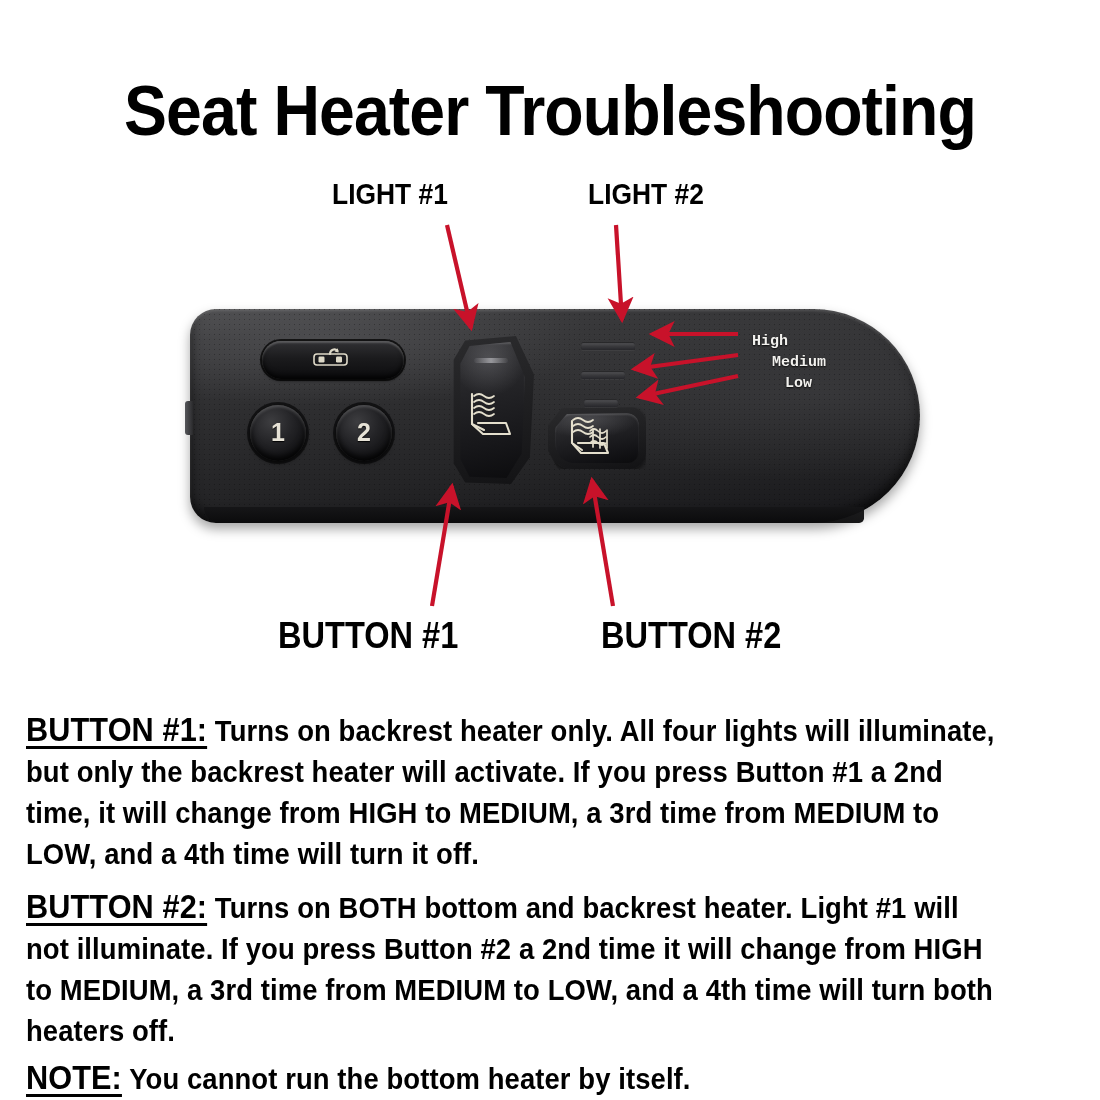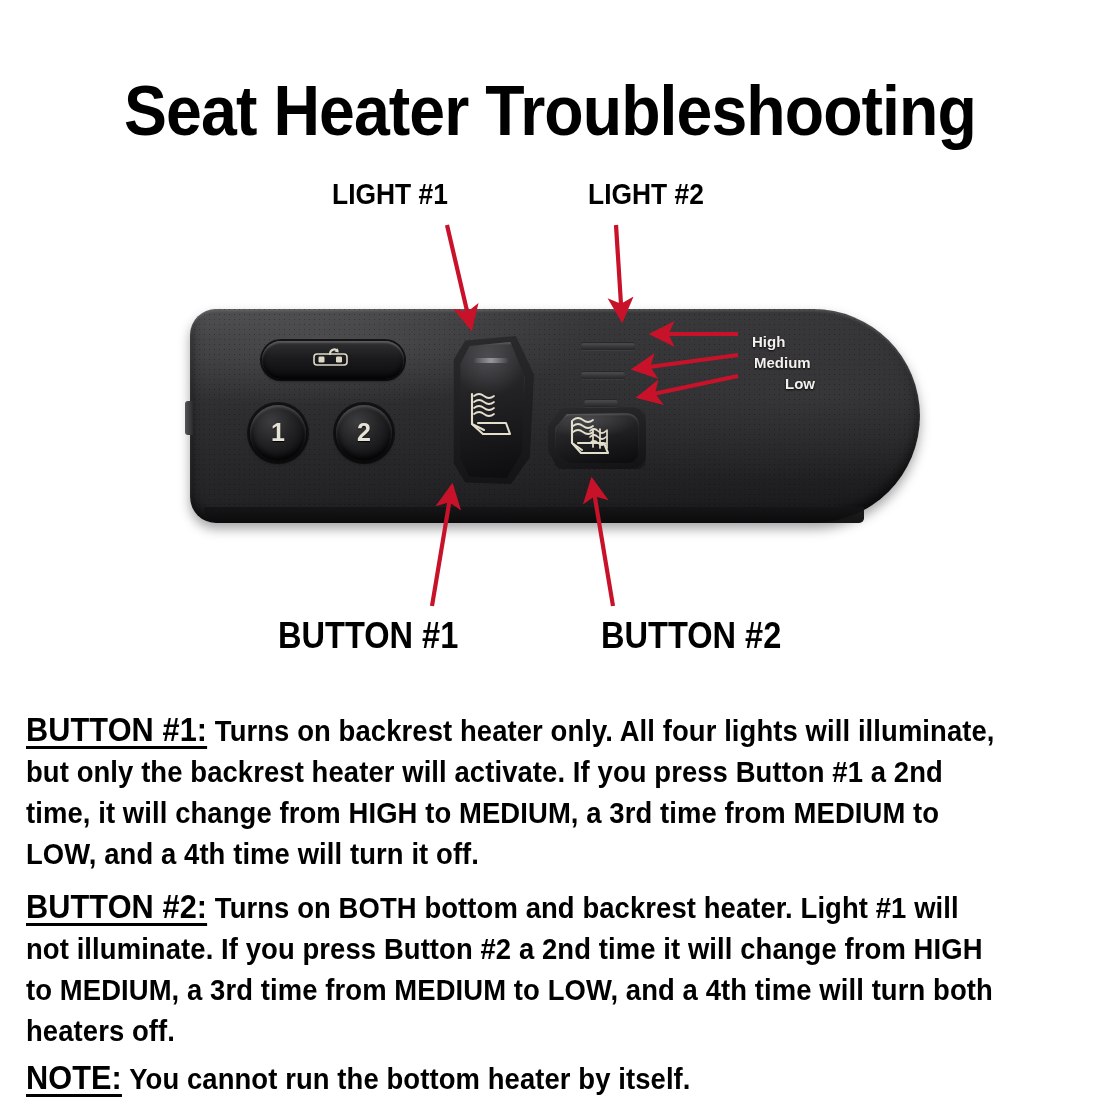--- a/index.html
+++ b/index.html
@@ -266,30 +266,30 @@
     background: linear-gradient(180deg, #5a5a5d, #3a3a3d 55%, #26262a);
     box-shadow: inset 0 1px 1px rgba(0,0,0,0.6), 0 1px 1px rgba(255,255,255,0.06);
     opacity: 0.9;
   }
   #slot-high   { left: 391px; top: 33px; width: 54px; }
   #slot-medium { left: 391px; top: 62px; width: 44px; }
   #slot-low    { left: 394px; top: 90px; width: 34px; }
 
   .slot-label {
     position: absolute;
-    font-family: Liberation Sans, sans-serif;
+    font-family: Liberation Mono, monospace;
     font-weight: bold;
     font-size: 15px;
     line-height: 17px;
     color: #f2f1ee;
     text-shadow: 0 1px 2px rgba(0,0,0,0.95);
     white-space: nowrap;
   }
   #slot-label-high   { left: 562px; top: 24px; }
-  #slot-label-medium { left: 564px; top: 45px; }
+  #slot-label-medium { left: 582px; top: 45px; }
   #slot-label-low    { left: 595px; top: 66px; }
 
   
   .body-block {
     position: absolute;
     left: 26px;
     width: 1050px;
     font-family: "Liberation Sans Narrow", "Liberation Sans", sans-serif;
     font-weight: bold;
     font-size: 29.5px;

